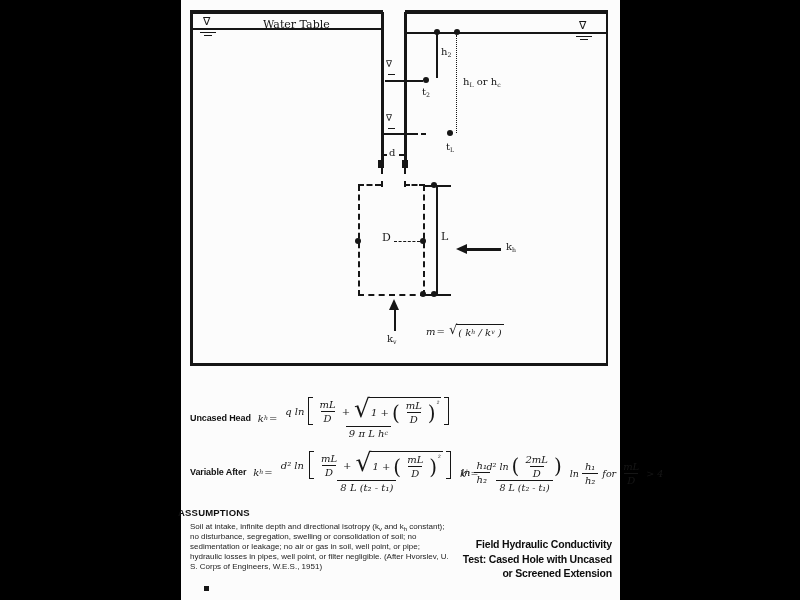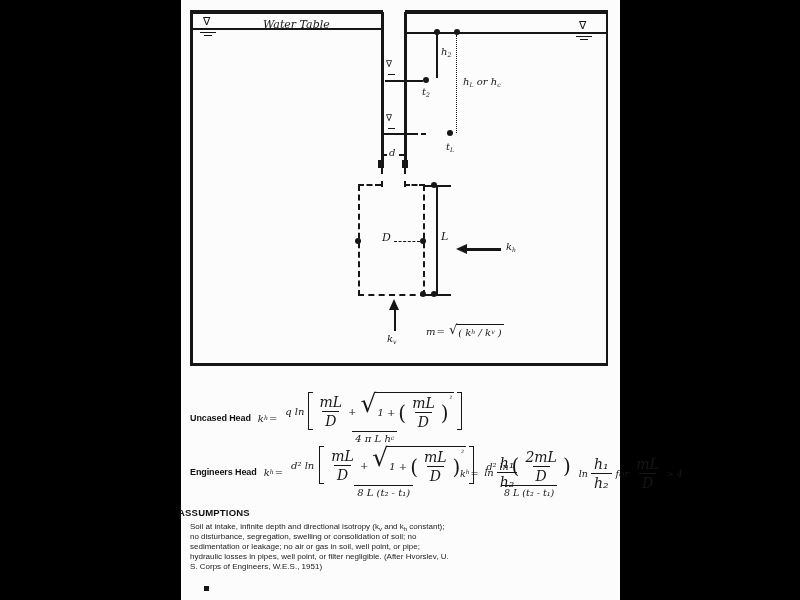--- a/index.html
+++ b/index.html
@@ -9,37 +9,37 @@
   
   .ln{position:absolute;background:#161616;}
   .dash-h{position:absolute;border-top:2.5px dashed #161616;}
   .dash-h.thin{border-top:1.5px dashed #161616;}
   .dash-v{position:absolute;border-left:2.5px dashed #161616;}
   .dash-v.thin{border-left:2px dashed #161616;}
   .dot-v{position:absolute;border-left:1.5px dotted #161616;}
   .dot{position:absolute;width:6px;height:6px;border-radius:50%;background:#161616;}
   .dot.sm{width:5px;height:5px;}
   .nab{position:absolute;font:10px "DejaVu Sans",sans-serif;line-height:1;color:#161616;}
-  .lbl{position:absolute;font-style:italic;font-size:10px;white-space:nowrap;color:#161616;}
+  .lbl{position:absolute;font-size:10px;white-space:nowrap;color:#161616;}
   sub{font-size:0.62em;vertical-align:-0.3em;line-height:1;}
   .tri-left{position:absolute;width:0;height:0;border-right:11px solid #161616;
             border-top:5.5px solid transparent;border-bottom:5.5px solid transparent;}
   .tri-up{position:absolute;width:0;height:0;border-bottom:11px solid #161616;
           border-left:5.5px solid transparent;border-right:5.5px solid transparent;}
   
   .eqrow{position:absolute;display:flex;align-items:center;font-size:10px;font-style:italic;
          color:#161616;white-space:nowrap;}
   .eqlabel{font:bold 9px "Liberation Sans",sans-serif;font-style:normal;letter-spacing:-0.1px;
            margin-right:7px;color:#111;}
   .eqs{margin:0 3px 0 1px;}
   .frac{display:inline-flex;flex-direction:column;align-items:center;margin:0 2px;}
   .frac>.num{padding:0 3px 1px;display:inline-flex;align-items:center;justify-content:center;}
   .frac>.den{border-top:1.2px solid #161616;padding:1px 3px 0;display:inline-flex;
              align-items:center;justify-content:center;}
-  .ffs{font-size:14px;}
+  .ffs{font-size:10px;}
   .bk{align-self:stretch;width:4px;margin:0 2px;}
   .bk.l{border-left:1.7px solid #161616;border-top:1.7px solid #161616;border-bottom:1.7px solid #161616;}
   .bk.r{border-right:1.7px solid #161616;border-top:1.7px solid #161616;border-bottom:1.7px solid #161616;}
   .sqrt{display:inline-flex;align-items:flex-start;margin:0 1px;}
   .sqrt>.rad{line-height:0.95;margin-right:-1px;font-style:normal;}
   .sqrt>.bod{border-top:1.2px solid #161616;padding:2px 2px 0;display:inline-flex;align-items:center;}
   .rad-t{font-size:25px;}
   .rad-s{font-size:13px;}
   .bigp{font-size:20px;line-height:1;font-style:normal;margin:0 1px;}
   .sup{font-size:7px;align-self:flex-start;margin-top:0;}
@@ -164,28 +164,28 @@
                 <span class="num">mL</span>
                 <span class="den">D</span>
               </span>
             <span class="bigp">)</span>
             <span class="sup">²</span>
           </span>
         </span>
         <span class="bk r"></span>
       </span>
       <span class="den">
-          <span>4 π L h</span>
+          <span>9 π L h</span>
           <sub>c</sub>
         </span>
     </span>
   </div>
 
   <div class="eqrow" style="left:190px;top:448px;height:48px">
-    <span class="eqlabel">Engineers Head</span>
+    <span class="eqlabel">Variable After</span>
     <span>k</span>
       <sub>h</sub>
     <span class="eqs">=</span>
     <span class="frac">
       <span class="num">
         <span style="margin-right:3px">d² ln</span>
         <span class="bk l"></span>
         <span class="frac ffs">
             <span class="num">mL</span>
             <span class="den">D</span>
@@ -240,15 +240,20 @@
     <span class="frac ffs">
         <span class="num">mL</span>
         <span class="den">D</span>
       </span>
     <span style="margin-left:2px">&gt; 4</span>
   </div>
 
   <div class="assump-h" style="left:178px;top:507px">ASSUMPTIONS</div>
   <div class="assump-b" style="left:190px;top:522px"><span>Soil at intake, infinite depth and directional isotropy (k</span><sub>v</sub><span> and k</span><sub>h</sub><span> constant); no disturbance, segregation, swelling or consolidation of soil; no sedimentation or leakage; no air or gas in soil, well point, or pipe; hydraulic losses in pipes, well point, or filter negligible. (After Hvorslev, U. S. Corps of Engineers, W.E.S., 1951)</span></div>
 
+  <div class="title">
+    <div>Field Hydraulic Conductivity</div>
+    <div>Test: Cased Hole with Uncased</div>
+    <div>or Screened Extension</div>
+  </div>
 
   <div class="dot sm" style="left:204px;top:586px;border-radius:0"></div>
 </div>
 
 </body></html>

